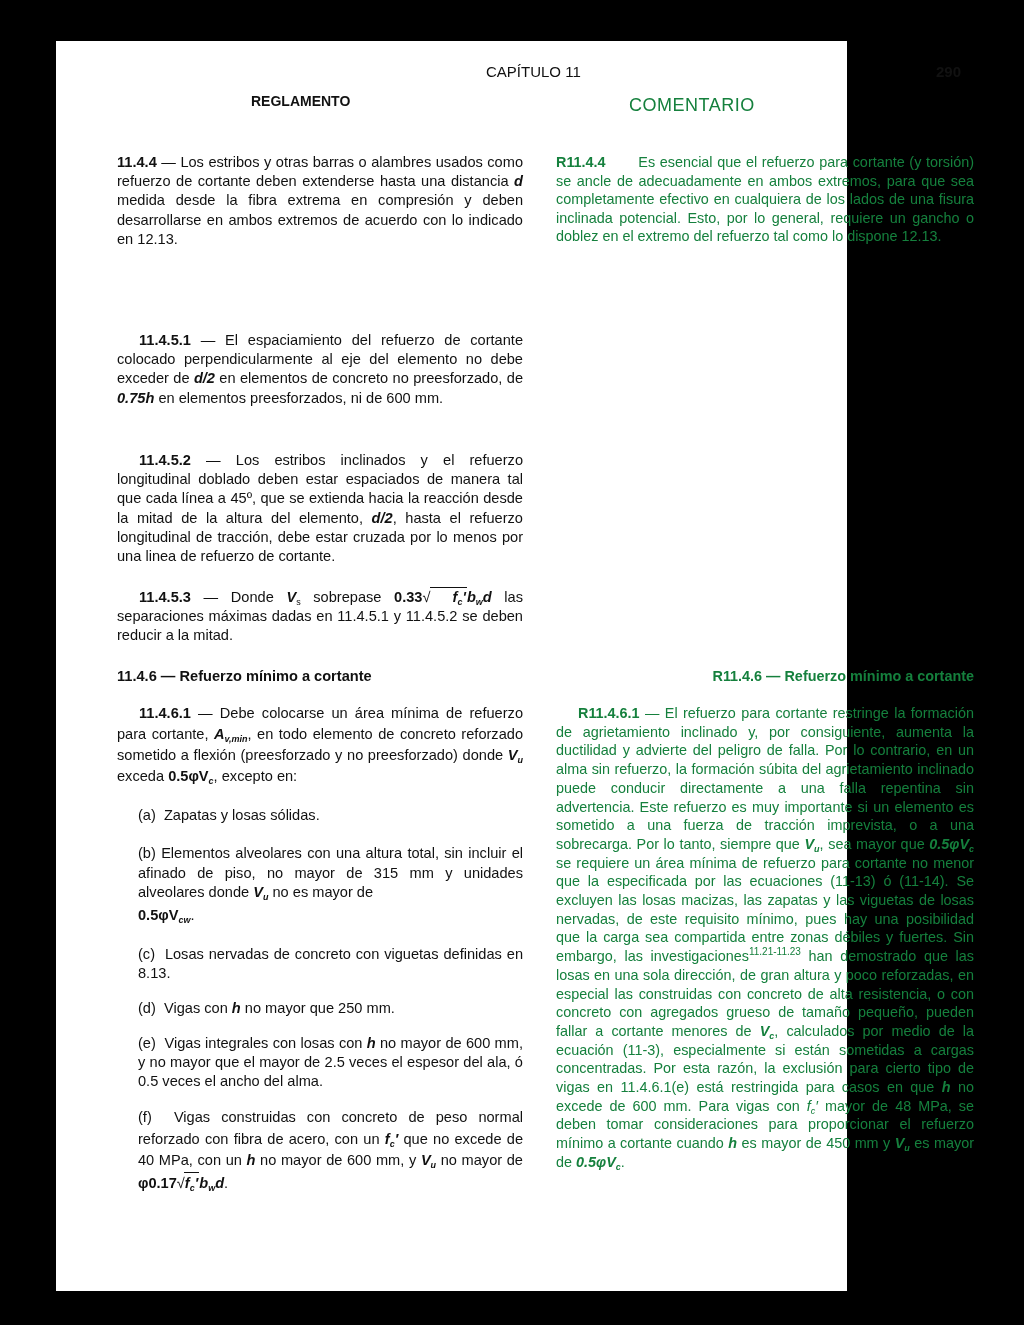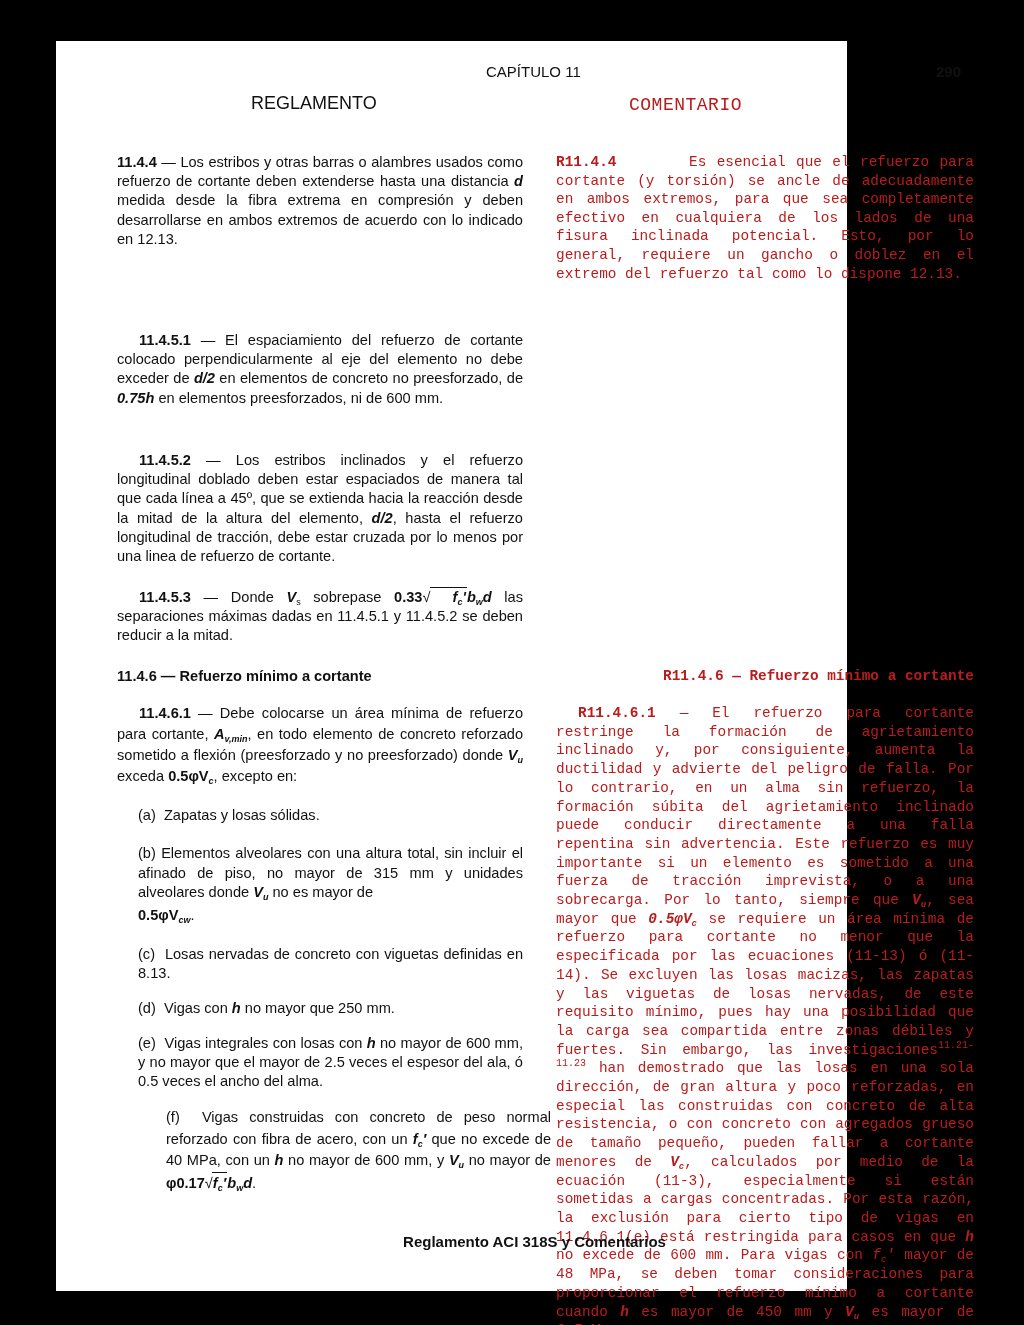--- a/index.html
+++ b/index.html
@@ -1,23 +1,23 @@
 <!DOCTYPE html>
 <html><head>
 <meta charset="utf-8">
 <style>
   html, body { margin:0; padding:0; }
   body { width:1024px; height:1325px; background:#000; position:relative; overflow:hidden; }
   .page { position:absolute; left:56px; top:41px; width:791px; height:1250px; background:#fff; }
   .sans { font-family:"Liberation Sans", sans-serif; color:#111; }
-  .serif { font-family:Liberation Mono, monospace; color:#b91c1c; }
+  .serif { font-family:Liberation Sans, sans-serif; color:#15803d; }
   .abs { position:absolute; }
   .chapter { left:430px; top:22px; font-size:15px; }
   .pagenum { left:880px; top:22px; font-size:15px; font-weight:bold; }
-  .col-head-left { left:195px; top:52px; font-size:18px; font-weight:normal; }
+  .col-head-left { left:195px; top:52px; font-size:14px; font-weight:bold; }
   .col-head-right { left:573px; top:54px; font-size:18px; letter-spacing:0.5px; }
   .lcol { position:absolute; left:61px; width:406px; font-size:14.6px; line-height:19.2px; text-align:justify; }
   .rcol { position:absolute; left:500px; width:418px; font-size:14.4px; line-height:18.6px; text-align:justify; }
   .indent { text-indent:22px; }
   .heading-left { font-weight:bold; }
   .item { position:absolute; left:82px; width:385px; font-size:14.6px; line-height:19.2px; text-align:justify; }
   .mi { font-style:italic; font-weight:bold; }
   sub { font-size:9px; vertical-align:-3px; line-height:0; }
   sup { font-size:10px; vertical-align:6px; line-height:0; }
   .sqrt { display:inline-block; border-top:1px solid #111; padding:0 1px; margin-left:-1px; }
@@ -72,31 +72,30 @@
   </div>
 
   <div class="item sans" style="top:958px;">
     <span>(d)</span>&nbsp; <span>Vigas con </span><span class="mi">h</span><span> no mayor que 250 mm.</span>
   </div>
 
   <div class="item sans" style="top:993px;">
     <span>(e)</span>&nbsp; <span>Vigas integrales con losas con </span><span class="mi">h</span><span> no mayor de 600 mm, y no mayor que el mayor de 2.5 veces el espesor del ala, ó 0.5 veces el ancho del alma.</span>
   </div>
 
-  <div class="item sans" style="top:1066px; line-height:21.5px;margin-left:28px;">
+  <div class="item sans" style="top:1066px; line-height:21.5px;">
     <span>(f)</span>&nbsp; <span>Vigas construidas con concreto de peso normal reforzado con fibra de acero, con un </span><span class="mi">f</span><sub class="mi">c</sub><span class="mi">′</span><span> que no excede de 40 MPa, con un </span><span class="mi">h</span><span> no mayor de 600 mm, y </span><span class="mi">V</span><sub class="mi">u</sub><span> no mayor de </span><b>φ0.17</b><span class="rad">√</span><span class="sqrt"><span class="mi">f</span><sub class="mi">c</sub><span class="mi">′</span></span><span class="mi">b</span><sub class="mi">w</sub><span class="mi">d</span><span>.</span>
   </div>
 
   <div class="rcol serif" style="top:112px;">
     <b>R11.4.4</b>&nbsp;&nbsp;&nbsp;&nbsp;&nbsp;&nbsp; <span>Es esencial que el refuerzo para cortante (y torsión) se ancle de adecuadamente en ambos extremos, para que sea completamente efectivo en cualquiera de los lados de una fisura inclinada potencial. Esto, por lo general, requiere un gancho o doblez en el extremo del refuerzo tal como lo dispone 12.13.</span>
   </div>
 
   <div class="rcol serif" style="top:626px; font-weight:bold; text-align:right;">
     <span>R11.4.6</span><span> — Refuerzo mínimo a cortante</span>
   </div>
 
   <div class="rcol serif indent" style="top:663px; line-height:18.7px;">
     <b>R11.4.6.1</b><span> — </span><span>El refuerzo para cortante restringe la formación de agrietamiento inclinado y, por consiguiente, aumenta la ductilidad y advierte del peligro de falla. Por lo contrario, en un alma sin refuerzo, la formación súbita del agrietamiento inclinado puede conducir directamente a una falla repentina sin advertencia. Este refuerzo es muy importante si un elemento es sometido a una fuerza de tracción imprevista, o a una sobrecarga. Por lo tanto, siempre que </span><span class="mi">V</span><sub class="mi">u</sub><span>, sea mayor que </span><b class="mi">0.5φV</b><sub class="mi">c</sub><span> se requiere un área mínima de refuerzo para cortante no menor que la especificada por las ecuaciones (11-13) ó (11-14). Se excluyen las losas macizas, las zapatas y las viguetas de losas nervadas, de este requisito mínimo, pues hay una posibilidad que la carga sea compartida entre zonas débiles y fuertes. Sin embargo, las investigaciones</span><sup>11.21-11.23</sup><span> han demostrado que las losas en una sola dirección, de gran altura y poco reforzadas, en especial las construidas con concreto de alta resistencia, o con concreto con agregados grueso de tamaño pequeño, pueden fallar a cortante menores de </span><span class="mi">V</span><sub class="mi">c</sub><span>, calculados por medio de la ecuación (11-3), especialmente si están sometidas a cargas concentradas. Por esta razón, la exclusión para cierto tipo de vigas en 11.4.6.1(e) está restringida para casos en que </span><span class="mi">h</span><span> no excede de 600 mm. Para vigas con </span><span class="mi" style="font-weight:normal;">f</span><sub style="font-style:italic;">c</sub><span style="font-style:italic;">′</span><span> mayor de 48 MPa, se deben tomar consideraciones para proporcionar el refuerzo mínimo a cortante cuando </span><span class="mi">h</span><span> es mayor de 450 mm y </span><span class="mi">V</span><sub class="mi">u</sub><span> es mayor de </span><b class="mi">0.5φV</b><sub class="mi">c</sub><span>.</span>
   </div>
 
-  <div class="abs sans footer">Reglamento ACI 318S y Comentarios</div>
 
 </div>
 
 </body></html>

